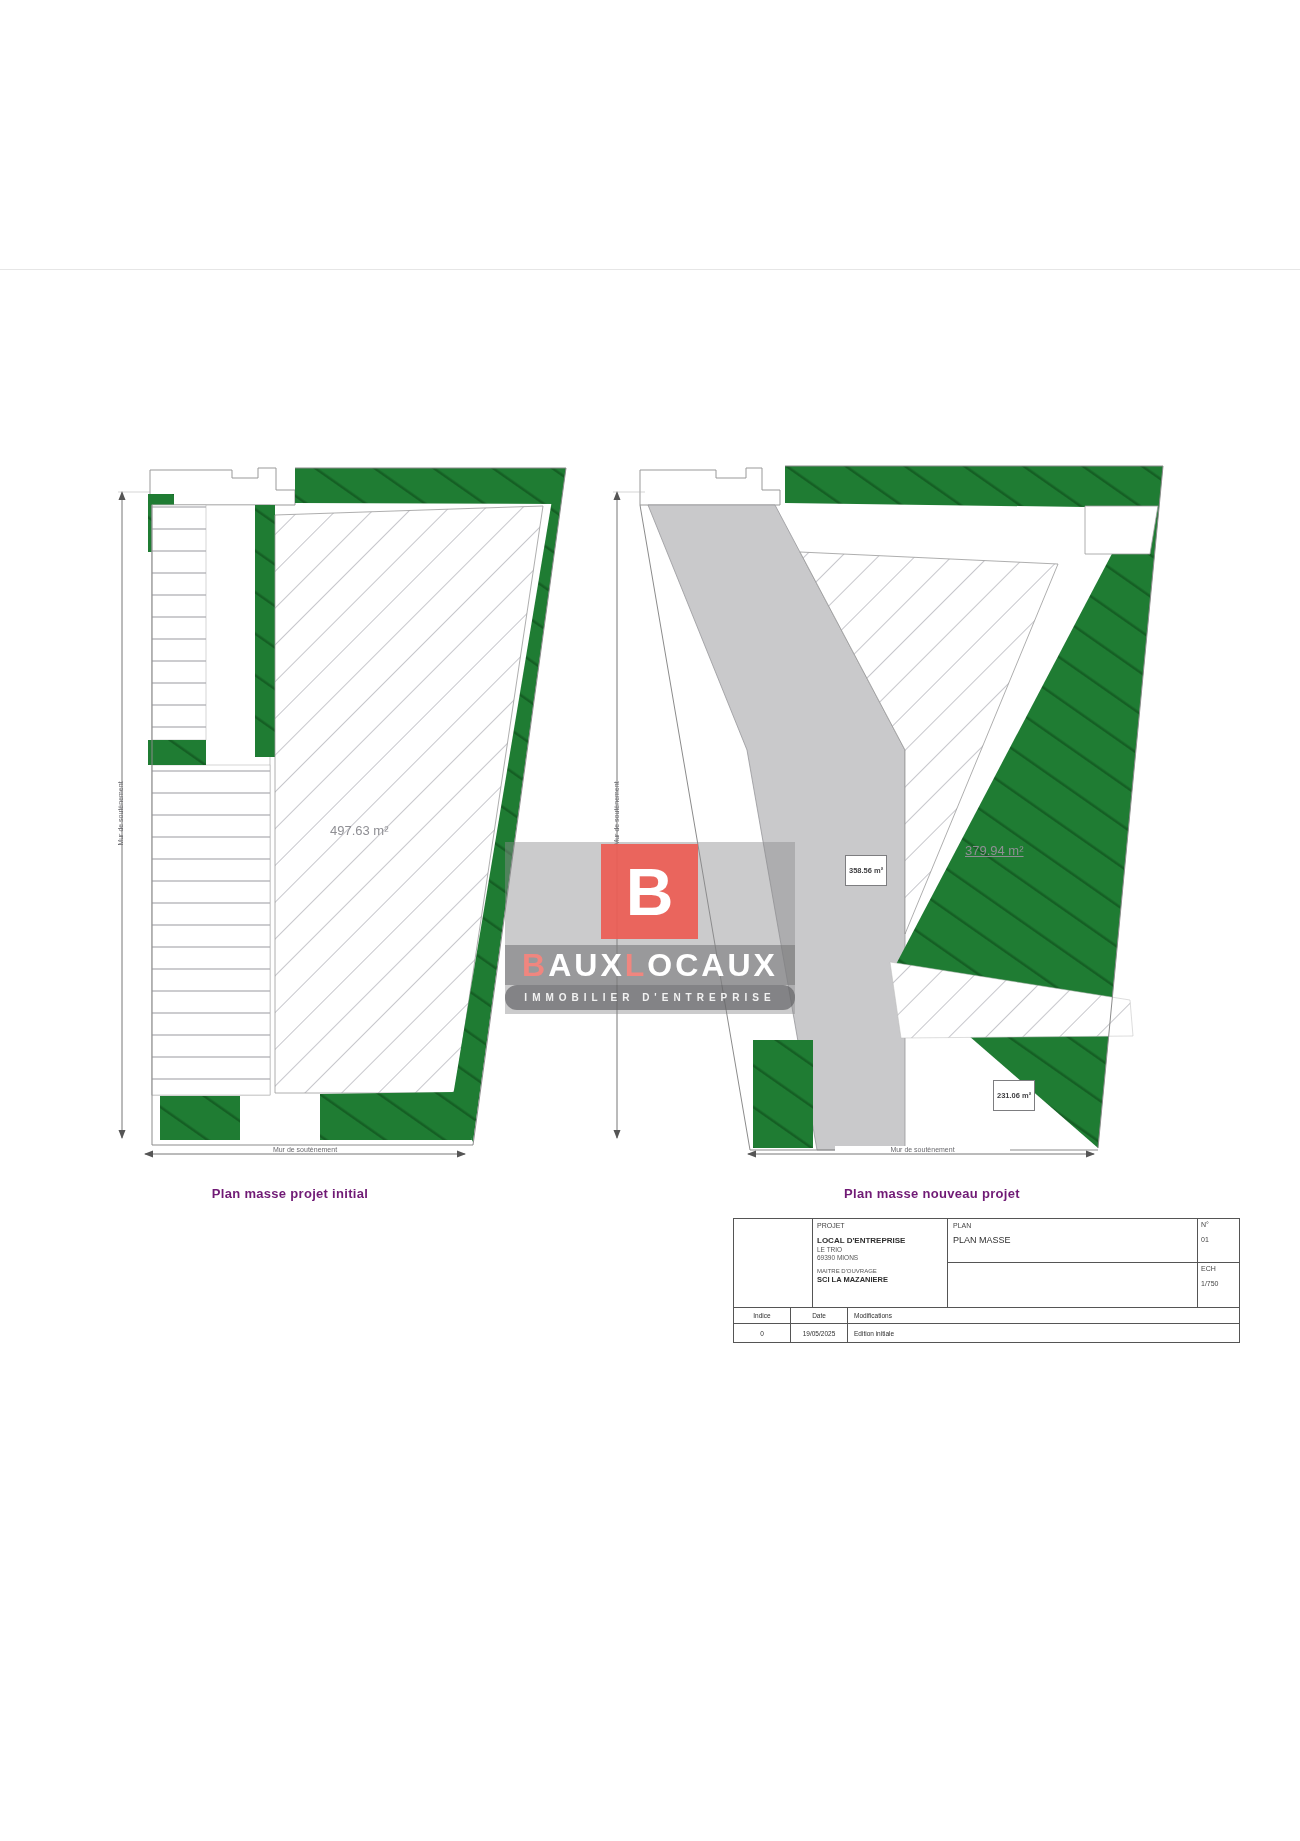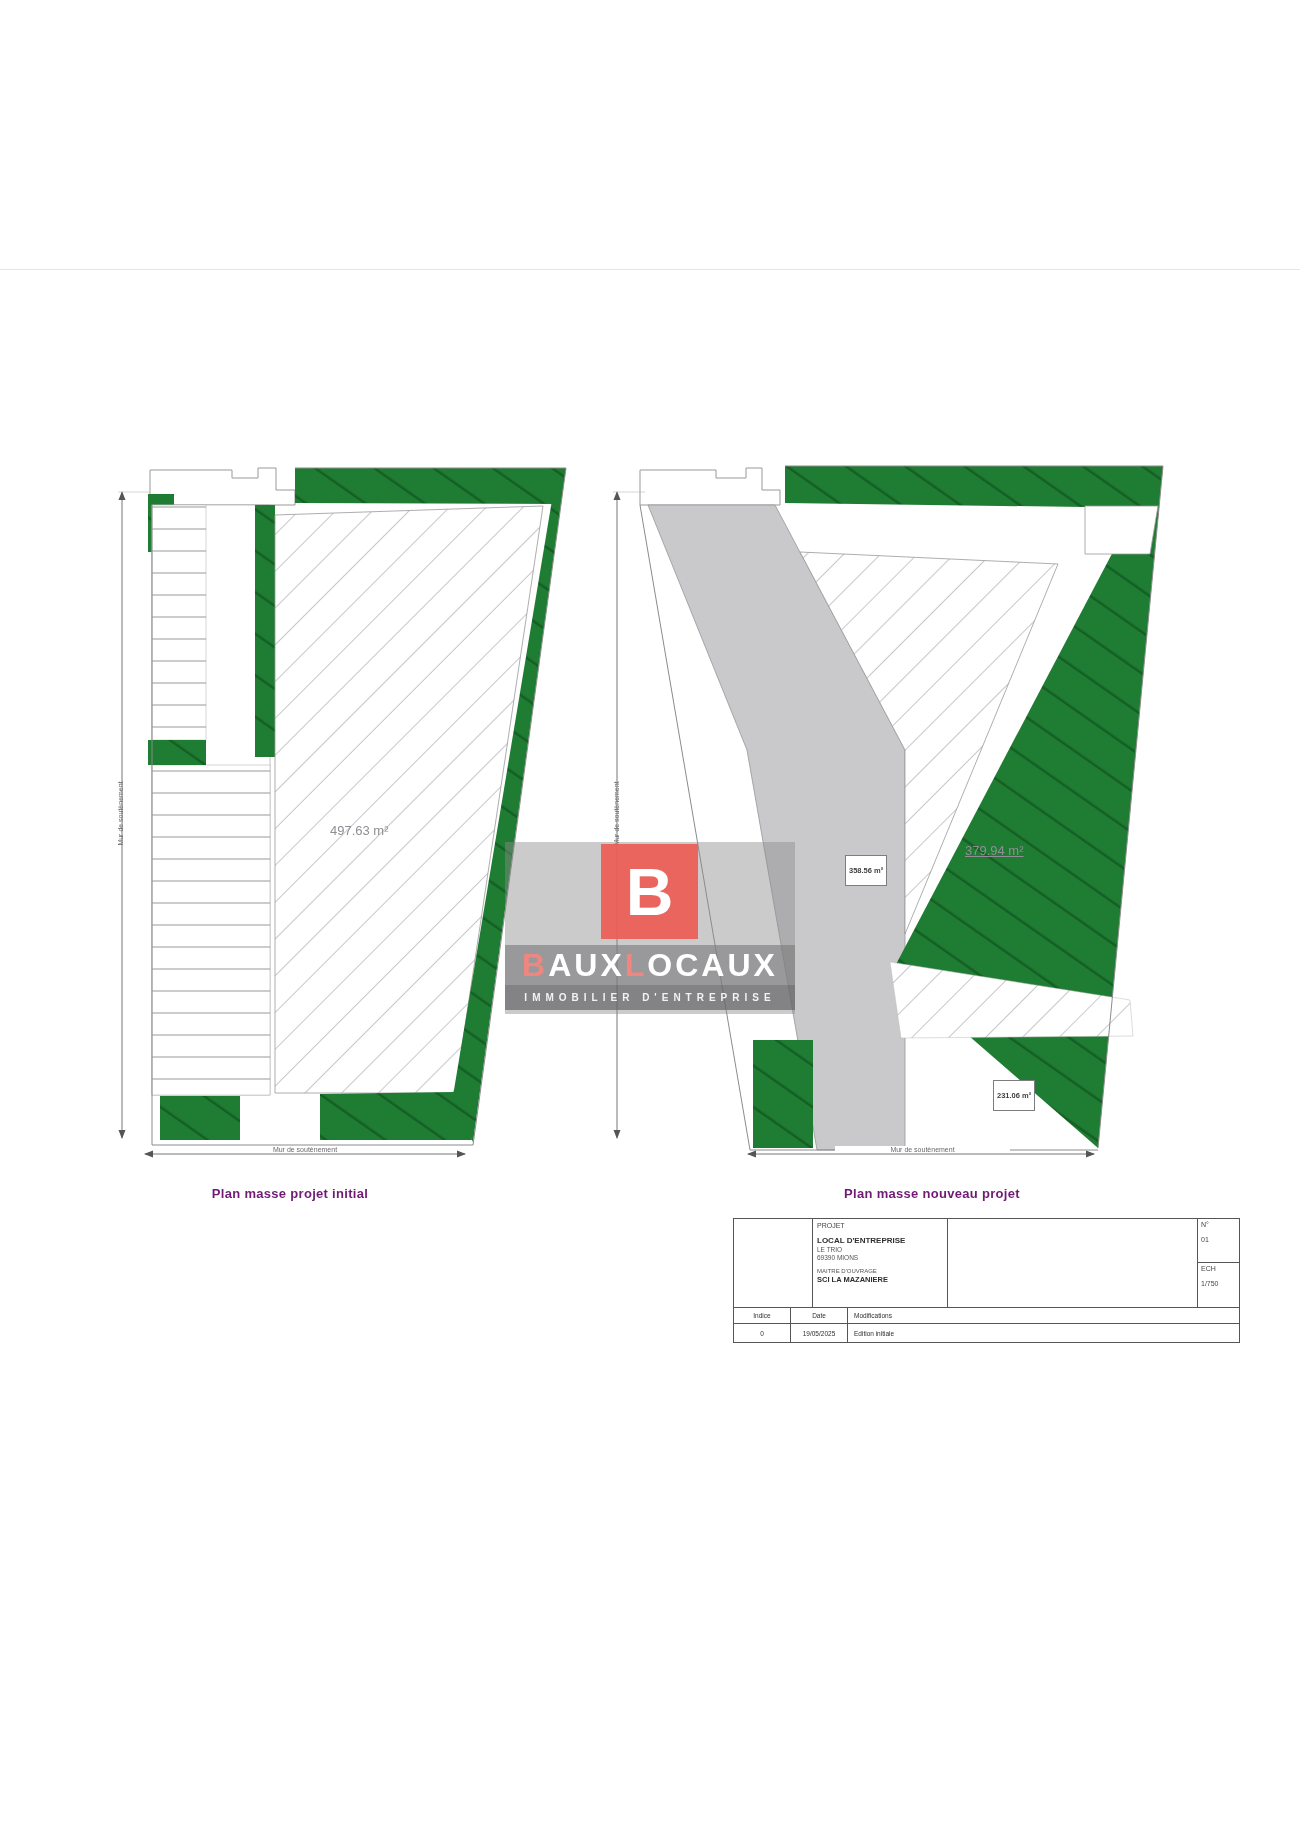--- a/index.html
+++ b/index.html
@@ -13,21 +13,21 @@
   .dimlabel{font-size:7px;color:#6a6a6e;text-align:center;white-space:nowrap;}
   .dimlabel.vert{transform:rotate(-90deg);transform-origin:center;}
   
   .wm-bg{left:505px;top:842px;width:290px;height:172px;background:rgba(140,140,142,0.45);}
   .wm-square{left:601px;top:844px;width:97px;height:95px;background:rgba(236,92,84,0.93);display:flex;align-items:center;justify-content:center;}
   .wm-square span{color:#fff;font-size:66px;font-weight:800;line-height:1;}
   .wm-brand{left:505px;top:945px;width:290px;height:40px;background:rgba(122,122,124,0.62);display:flex;align-items:center;justify-content:center;
             font-size:32px;font-weight:bold;letter-spacing:3px;color:#fff;white-space:nowrap;}
   .wm-brand .accent{color:#f0867f;}
   .wm-tagline{left:505px;top:985px;width:290px;height:25px;background:rgba(98,98,100,0.68);display:flex;align-items:center;justify-content:center;
-              font-size:10px;font-weight:600;letter-spacing:5px;color:#f2f2f2;white-space:nowrap;}
+              font-size:10px;font-weight:600;letter-spacing:5px;color:#f2f2f2;white-space:nowrap;border-radius:12px;}
   
   .tb{left:733px;top:1218px;width:507px;color:#2e2e2e;}
   .tb, .tb *{box-sizing:border-box;}
   .tb .grid{border:1px solid #555;background:#fff;}
   .tb .r1{display:flex;height:88px;}
   .tb .c-logo{width:79px;border-right:1px solid #555;}
   .tb .c-projet{width:135px;border-right:1px solid #555;padding:3px 4px;}
   .tb .c-mid{width:250px;border-right:1px solid #555;display:flex;flex-direction:column;}
   .tb .c-plan{height:44px;border-bottom:1px solid #555;padding:3px 5px;}
   .tb .c-pd{display:flex;flex:1;}
@@ -145,20 +145,24 @@
       <div class="c-logo"></div>
       <div class="c-projet">
         <div class="hdr">PROJET</div>
         <div class="pj-name">LOCAL D'ENTREPRISE</div>
         <div class="pj-line">LE TRIO</div>
         <div class="pj-line">69390 MIONS</div>
         <div class="pj-mo">MAITRE D'OUVRAGE</div>
         <div class="pj-mo-name">SCI LA MAZANIERE</div>
       </div>
       <div class="c-mid">
+        <div class="c-plan">
+          <div class="hdr">PLAN</div>
+          <div class="val-sm">PLAN MASSE</div>
+        </div>
       </div>
       <div class="c-right">
         <div class="c-num">
           <div class="hdr">N°</div>
           <div class="hdr" style="margin-top:8px;">01</div>
         </div>
         <div class="c-ech">
           <div class="hdr">ECH</div>
           <div class="hdr" style="margin-top:8px;">1/750</div>
         </div>

